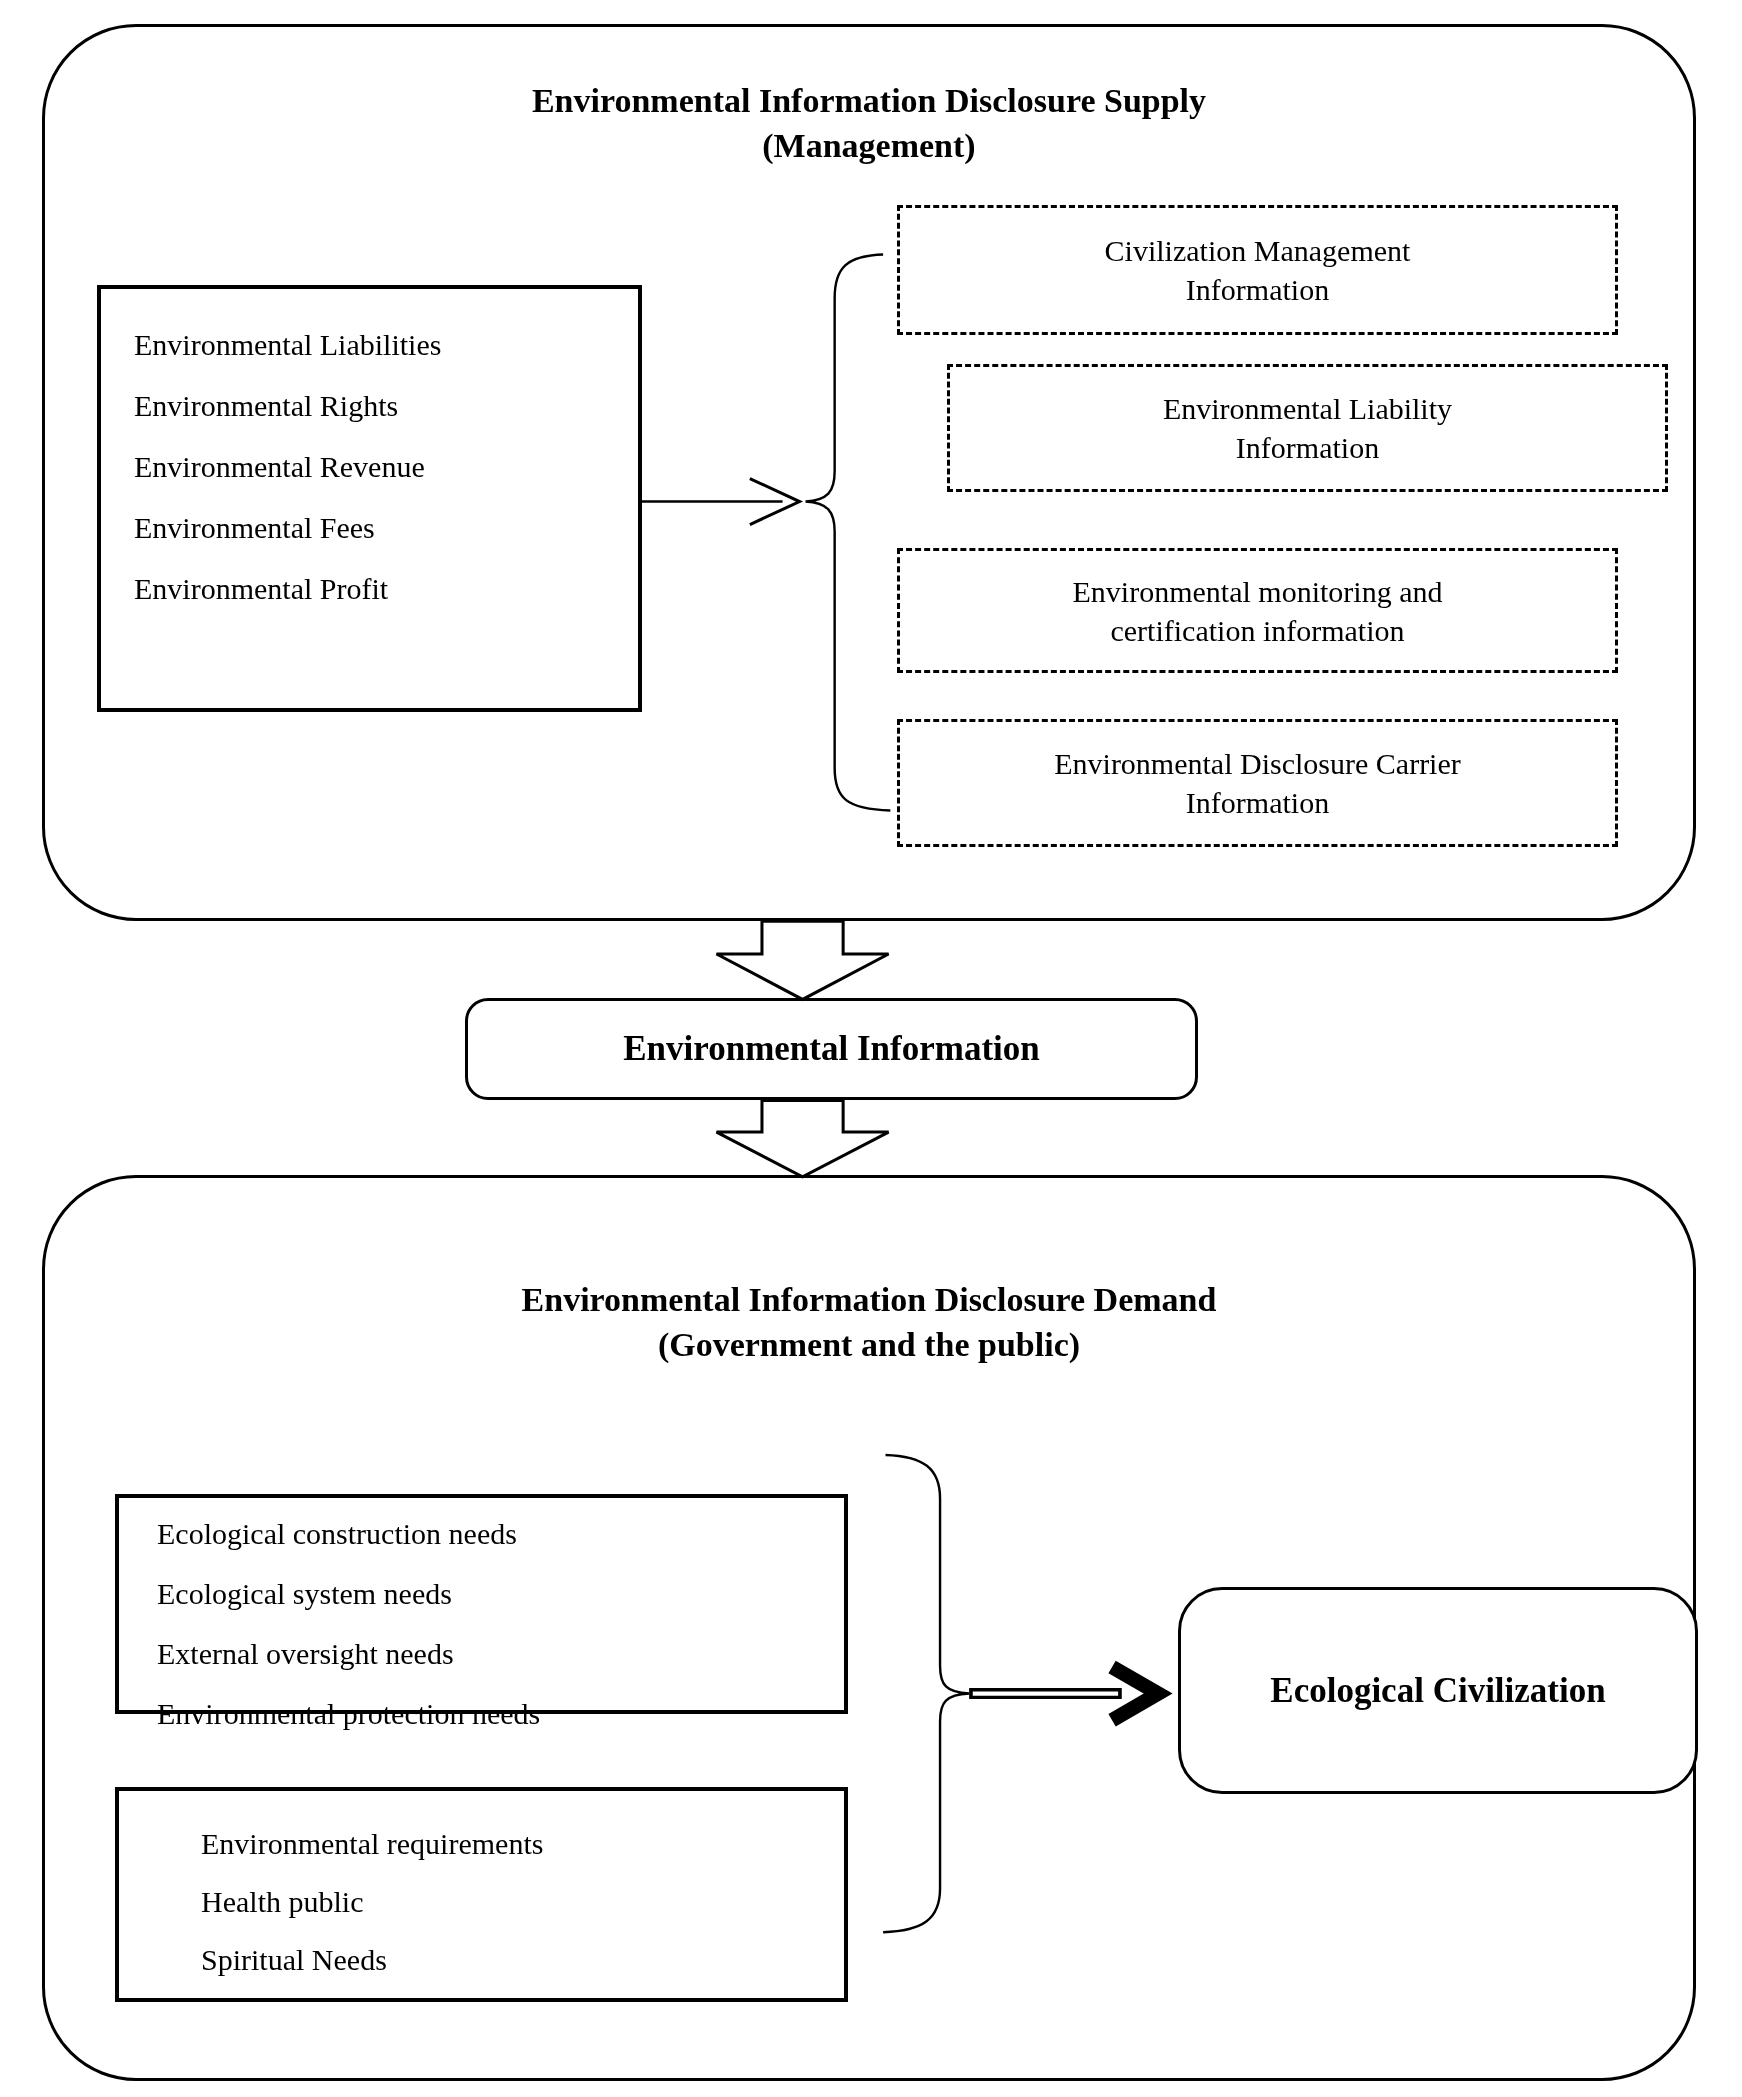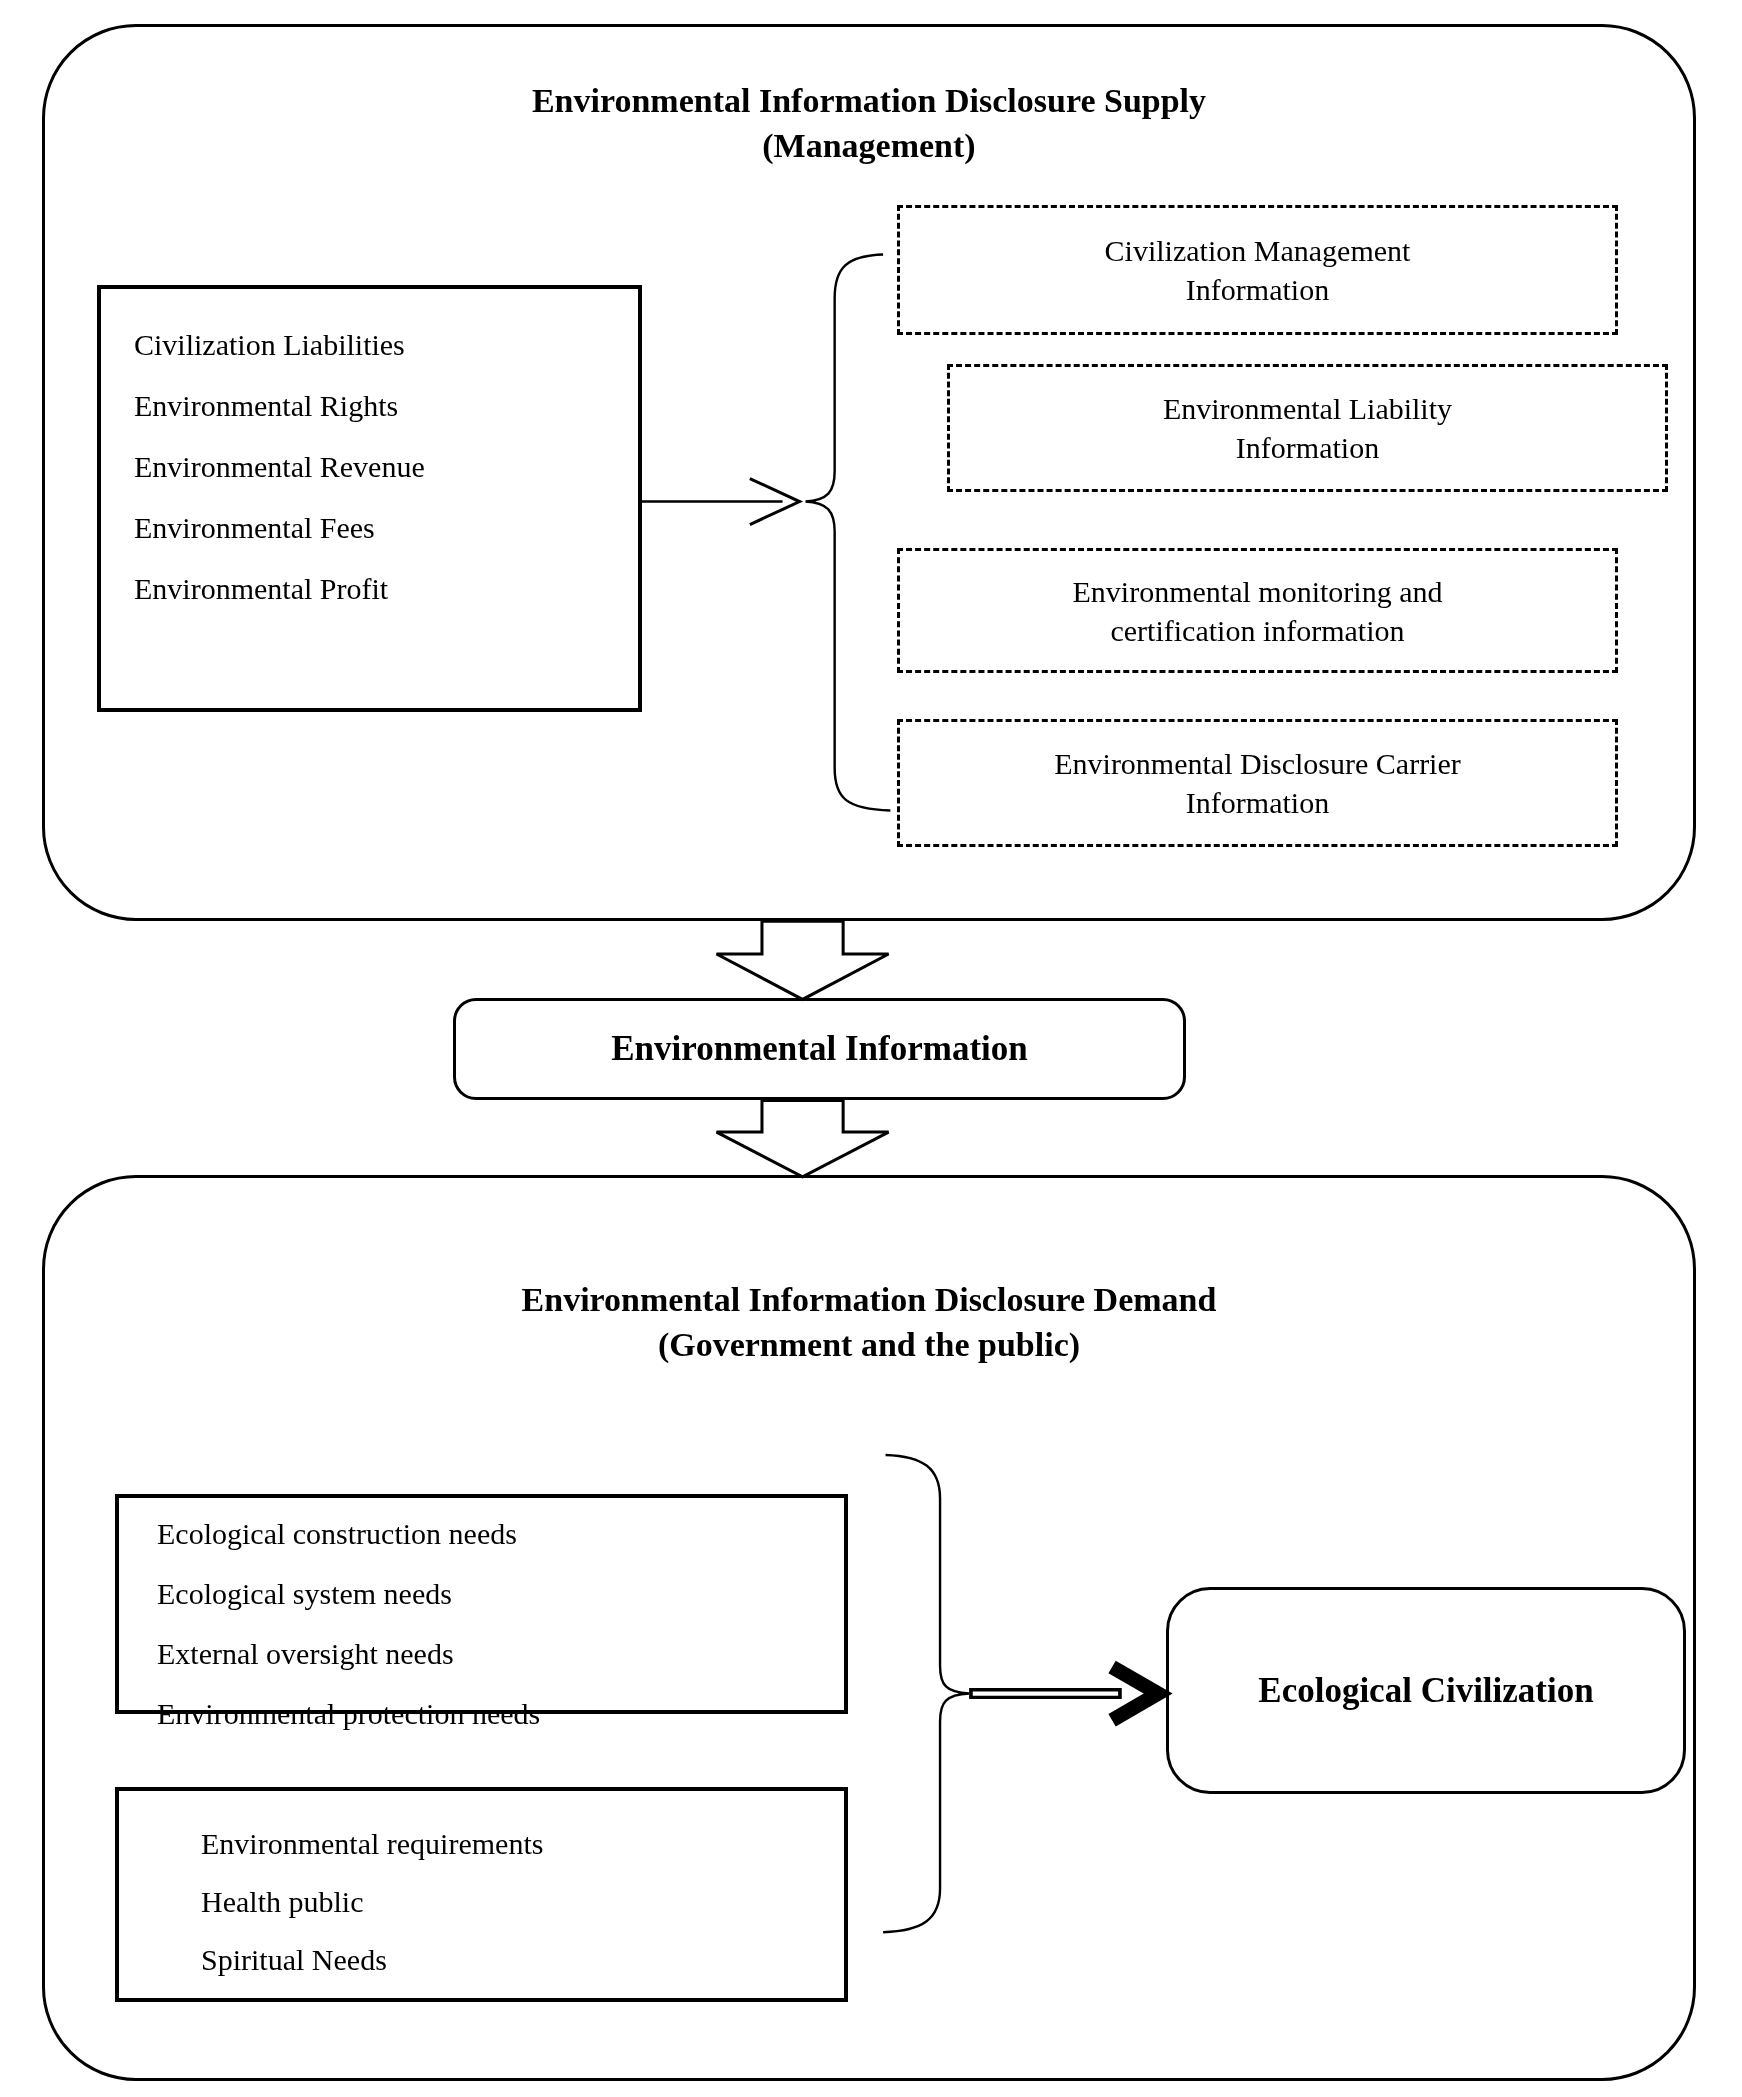--- a/index.html
+++ b/index.html
@@ -72,20 +72,21 @@
     position: absolute;
     border: 3.6px solid #000;
     background: #ffffff;
     box-sizing: border-box;
     display: flex;
     align-items: center;
     justify-content: center;
     text-align: center;
     font-weight: bold;
     font-size: 35px;
+    margin-left: 12px;
   }
   #env-info-box { left: 453px; top: 998px; width: 733px; height: 102px; border-radius: 23px; }
   #eco-civ-box  { left: 1166px; top: 1587px; width: 520px; height: 207px; border-radius: 44px; }
 
   #connector-layer {
     position: absolute;
     left: 0; top: 0;
     width: 1742px; height: 2097px;
     pointer-events: none;
   }
@@ -93,21 +94,21 @@
 </head>
 <body>
 
 <div id="canvas">
 
   <div class="container" id="supply-container"></div>
   <div class="section-title" id="supply-title">Environmental Information Disclosure Supply
 (Management)</div>
 
   <div class="solid-box" id="supply-items-box">
-    <div class="box-item">Civilization Liabilities</div>
+    <div class="box-item">Environmental Liabilities</div>
     <div class="box-item">Environmental Rights</div>
     <div class="box-item">Environmental Revenue</div>
     <div class="box-item">Environmental Fees</div>
     <div class="box-item">Environmental Profit</div>
   </div>
 
   <div class="dotted-box" id="dotted-box-1">Civilization Management
 Information</div>
   <div class="dotted-box" id="dotted-box-2">Environmental Liability
 Information</div>

